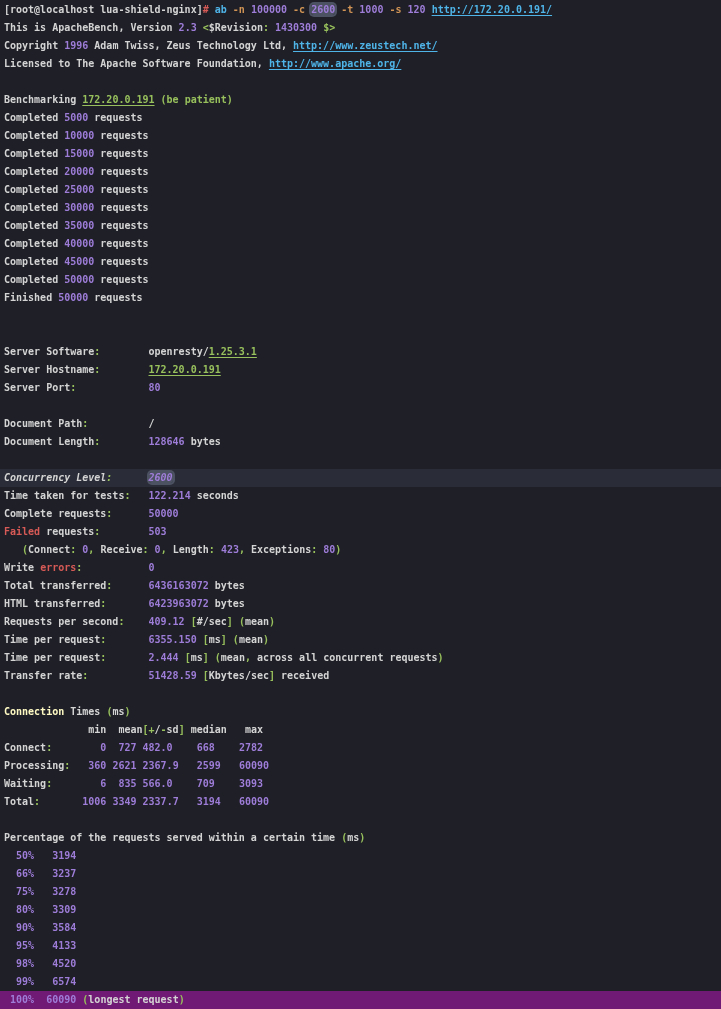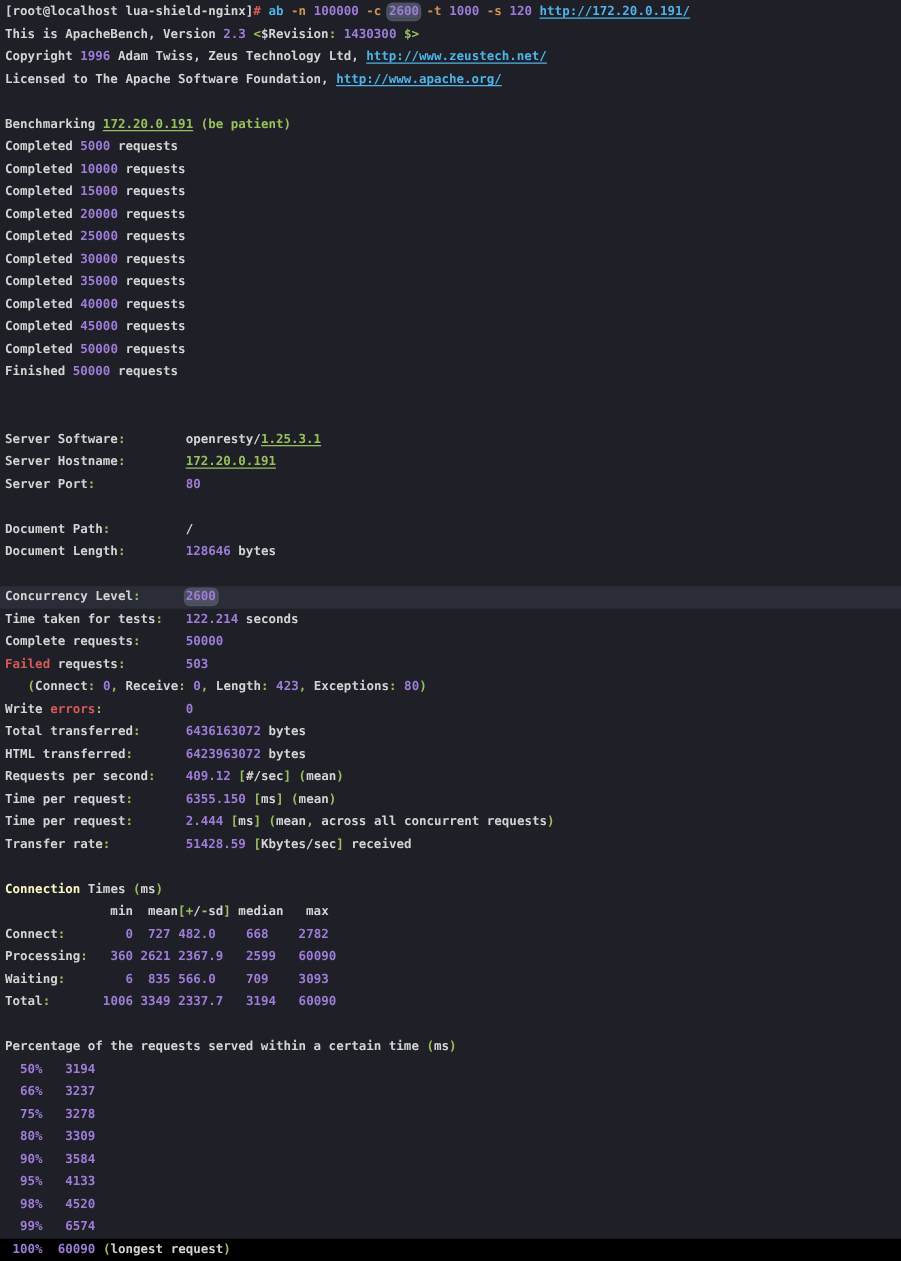--- a/index.html
+++ b/index.html
@@ -13,19 +13,19 @@
   .line{display:block;height:18px;padding-left:4px;}
   .c-f{color:#d4d4d4}
   .c-p{color:#9e7dd8}
   .c-g{color:#98c05c}
   .c-o{color:#d19455}
   .c-r{color:#d85a56}
   .c-c{color:#4fb4e8}
   .c-b{color:#fef9c3}
   .u{text-decoration:underline;text-underline-offset:2px;text-decoration-thickness:1px;}
   .chip{background:#4d5263;box-shadow:0 0 0 2px #4d5263;border-radius:3px;}
-  .hl-row{background:#2a2c37;}
-  .hl-cursor{background:#000000;}
+  .hl-row{background:#2a2c37;font-style:italic;}
+  .hl-cursor{background:#701a75;}
 </style>
 </head>
 <body>
 
 <div class="terminal"><div class="line"><span class="c-f">[root@localhost lua-shield-nginx]</span><span class="c-r">#</span><span class="c-f"> </span><span class="c-c">ab</span><span class="c-f"> </span><span class="c-o">-n</span><span class="c-f"> </span><span class="c-p">100000</span><span class="c-f"> </span><span class="c-o">-c</span><span class="c-f"> </span><span class="c-p chip">2600</span><span class="c-f"> </span><span class="c-o">-t</span><span class="c-f"> </span><span class="c-p">1000</span><span class="c-f"> </span><span class="c-o">-s</span><span class="c-f"> </span><span class="c-p">120</span><span class="c-f"> </span><span class="c-c u">http://172.20.0.191/</span></div><div class="line"><span class="c-f">This is ApacheBench, Version </span><span class="c-p">2.3</span><span class="c-f"> </span><span class="c-g">&lt;</span><span class="c-f">$Revision</span><span class="c-g">:</span><span class="c-f"> </span><span class="c-p">1430300</span><span class="c-f"> </span><span class="c-g">$&gt;</span></div><div class="line"><span class="c-f">Copyright </span><span class="c-p">1996</span><span class="c-f"> Adam Twiss, Zeus Technology Ltd, </span><span class="c-c u">http://www.zeustech.net/</span></div><div class="line"><span class="c-f">Licensed to The Apache Software Foundation, </span><span class="c-c u">http://www.apache.org/</span></div><div class="line">&nbsp;</div><div class="line"><span class="c-f">Benchmarking </span><span class="c-g u">172.20.0.191</span><span class="c-f"> </span><span class="c-g">(be patient)</span></div><div class="line"><span class="c-f">Completed </span><span class="c-p">5000</span><span class="c-f"> requests</span></div><div class="line"><span class="c-f">Completed </span><span class="c-p">10000</span><span class="c-f"> requests</span></div><div class="line"><span class="c-f">Completed </span><span class="c-p">15000</span><span class="c-f"> requests</span></div><div class="line"><span class="c-f">Completed </span><span class="c-p">20000</span><span class="c-f"> requests</span></div><div class="line"><span class="c-f">Completed </span><span class="c-p">25000</span><span class="c-f"> requests</span></div><div class="line"><span class="c-f">Completed </span><span class="c-p">30000</span><span class="c-f"> requests</span></div><div class="line"><span class="c-f">Completed </span><span class="c-p">35000</span><span class="c-f"> requests</span></div><div class="line"><span class="c-f">Completed </span><span class="c-p">40000</span><span class="c-f"> requests</span></div><div class="line"><span class="c-f">Completed </span><span class="c-p">45000</span><span class="c-f"> requests</span></div><div class="line"><span class="c-f">Completed </span><span class="c-p">50000</span><span class="c-f"> requests</span></div><div class="line"><span class="c-f">Finished </span><span class="c-p">50000</span><span class="c-f"> requests</span></div><div class="line">&nbsp;</div><div class="line">&nbsp;</div><div class="line"><span class="c-f">Server Software</span><span class="c-g">:</span><span class="c-f">        openresty/</span><span class="c-g u">1.25.3.1</span></div><div class="line"><span class="c-f">Server Hostname</span><span class="c-g">:</span><span class="c-f">        </span><span class="c-g u">172.20.0.191</span></div><div class="line"><span class="c-f">Server Port</span><span class="c-g">:</span><span class="c-f">            </span><span class="c-p">80</span></div><div class="line">&nbsp;</div><div class="line"><span class="c-f">Document Path</span><span class="c-g">:</span><span class="c-f">          /</span></div><div class="line"><span class="c-f">Document Length</span><span class="c-g">:</span><span class="c-f">        </span><span class="c-p">128646</span><span class="c-f"> bytes</span></div><div class="line">&nbsp;</div><div class="line hl-row"><span class="c-f">Concurrency Level</span><span class="c-g">:</span><span class="c-f">      </span><span class="c-p chip">2600</span></div><div class="line"><span class="c-f">Time taken for tests</span><span class="c-g">:</span><span class="c-f">   </span><span class="c-p">122.214</span><span class="c-f"> seconds</span></div><div class="line"><span class="c-f">Complete requests</span><span class="c-g">:</span><span class="c-f">      </span><span class="c-p">50000</span></div><div class="line"><span class="c-r">Failed</span><span class="c-f"> requests</span><span class="c-g">:</span><span class="c-f">        </span><span class="c-p">503</span></div><div class="line"><span class="c-f">   </span><span class="c-g">(</span><span class="c-f">Connect</span><span class="c-g">:</span><span class="c-f"> </span><span class="c-p">0</span><span class="c-g">,</span><span class="c-f"> Receive</span><span class="c-g">:</span><span class="c-f"> </span><span class="c-p">0</span><span class="c-g">,</span><span class="c-f"> Length</span><span class="c-g">:</span><span class="c-f"> </span><span class="c-p">423</span><span class="c-g">,</span><span class="c-f"> Exceptions</span><span class="c-g">:</span><span class="c-f"> </span><span class="c-p">80</span><span class="c-g">)</span></div><div class="line"><span class="c-f">Write </span><span class="c-r">errors</span><span class="c-g">:</span><span class="c-f">           </span><span class="c-p">0</span></div><div class="line"><span class="c-f">Total transferred</span><span class="c-g">:</span><span class="c-f">      </span><span class="c-p">6436163072</span><span class="c-f"> bytes</span></div><div class="line"><span class="c-f">HTML transferred</span><span class="c-g">:</span><span class="c-f">       </span><span class="c-p">6423963072</span><span class="c-f"> bytes</span></div><div class="line"><span class="c-f">Requests per second</span><span class="c-g">:</span><span class="c-f">    </span><span class="c-p">409.12</span><span class="c-f"> </span><span class="c-g">[</span><span class="c-f">#/sec</span><span class="c-g">]</span><span class="c-f"> </span><span class="c-g">(</span><span class="c-f">mean</span><span class="c-g">)</span></div><div class="line"><span class="c-f">Time per request</span><span class="c-g">:</span><span class="c-f">       </span><span class="c-p">6355.150</span><span class="c-f"> </span><span class="c-g">[</span><span class="c-f">ms</span><span class="c-g">]</span><span class="c-f"> </span><span class="c-g">(</span><span class="c-f">mean</span><span class="c-g">)</span></div><div class="line"><span class="c-f">Time per request</span><span class="c-g">:</span><span class="c-f">       </span><span class="c-p">2.444</span><span class="c-f"> </span><span class="c-g">[</span><span class="c-f">ms</span><span class="c-g">]</span><span class="c-f"> </span><span class="c-g">(</span><span class="c-f">mean</span><span class="c-g">,</span><span class="c-f"> across all concurrent requests</span><span class="c-g">)</span></div><div class="line"><span class="c-f">Transfer rate</span><span class="c-g">:</span><span class="c-f">          </span><span class="c-p">51428.59</span><span class="c-f"> </span><span class="c-g">[</span><span class="c-f">Kbytes/sec</span><span class="c-g">]</span><span class="c-f"> received</span></div><div class="line">&nbsp;</div><div class="line"><span class="c-b">Connection</span><span class="c-f"> Times </span><span class="c-g">(</span><span class="c-f">ms</span><span class="c-g">)</span></div><div class="line"><span class="c-f">              min  mean</span><span class="c-g">[+</span><span class="c-f">/</span><span class="c-g">-</span><span class="c-f">sd</span><span class="c-g">]</span><span class="c-f"> median   max</span></div><div class="line"><span class="c-f">Connect</span><span class="c-g">:</span><span class="c-f">        </span><span class="c-p">0</span><span class="c-f">  </span><span class="c-p">727</span><span class="c-f"> </span><span class="c-p">482.0</span><span class="c-f">    </span><span class="c-p">668</span><span class="c-f">    </span><span class="c-p">2782</span></div><div class="line"><span class="c-f">Processing</span><span class="c-g">:</span><span class="c-f">   </span><span class="c-p">360</span><span class="c-f"> </span><span class="c-p">2621</span><span class="c-f"> </span><span class="c-p">2367.9</span><span class="c-f">   </span><span class="c-p">2599</span><span class="c-f">   </span><span class="c-p">60090</span></div><div class="line"><span class="c-f">Waiting</span><span class="c-g">:</span><span class="c-f">        </span><span class="c-p">6</span><span class="c-f">  </span><span class="c-p">835</span><span class="c-f"> </span><span class="c-p">566.0</span><span class="c-f">    </span><span class="c-p">709</span><span class="c-f">    </span><span class="c-p">3093</span></div><div class="line"><span class="c-f">Total</span><span class="c-g">:</span><span class="c-f">       </span><span class="c-p">1006</span><span class="c-f"> </span><span class="c-p">3349</span><span class="c-f"> </span><span class="c-p">2337.7</span><span class="c-f">   </span><span class="c-p">3194</span><span class="c-f">   </span><span class="c-p">60090</span></div><div class="line">&nbsp;</div><div class="line"><span class="c-f">Percentage of the requests served within a certain time </span><span class="c-g">(</span><span class="c-f">ms</span><span class="c-g">)</span></div><div class="line"><span class="c-f">  </span><span class="c-p">50%</span><span class="c-f">   </span><span class="c-p">3194</span></div><div class="line"><span class="c-f">  </span><span class="c-p">66%</span><span class="c-f">   </span><span class="c-p">3237</span></div><div class="line"><span class="c-f">  </span><span class="c-p">75%</span><span class="c-f">   </span><span class="c-p">3278</span></div><div class="line"><span class="c-f">  </span><span class="c-p">80%</span><span class="c-f">   </span><span class="c-p">3309</span></div><div class="line"><span class="c-f">  </span><span class="c-p">90%</span><span class="c-f">   </span><span class="c-p">3584</span></div><div class="line"><span class="c-f">  </span><span class="c-p">95%</span><span class="c-f">   </span><span class="c-p">4133</span></div><div class="line"><span class="c-f">  </span><span class="c-p">98%</span><span class="c-f">   </span><span class="c-p">4520</span></div><div class="line"><span class="c-f">  </span><span class="c-p">99%</span><span class="c-f">   </span><span class="c-p">6574</span></div><div class="line hl-cursor"><span class="c-f"> </span><span class="c-p">100%</span><span class="c-f">  </span><span class="c-p">60090</span><span class="c-f"> </span><span class="c-g">(</span><span class="c-f">longest request</span><span class="c-g">)</span></div></div>
 
 </body></html>

